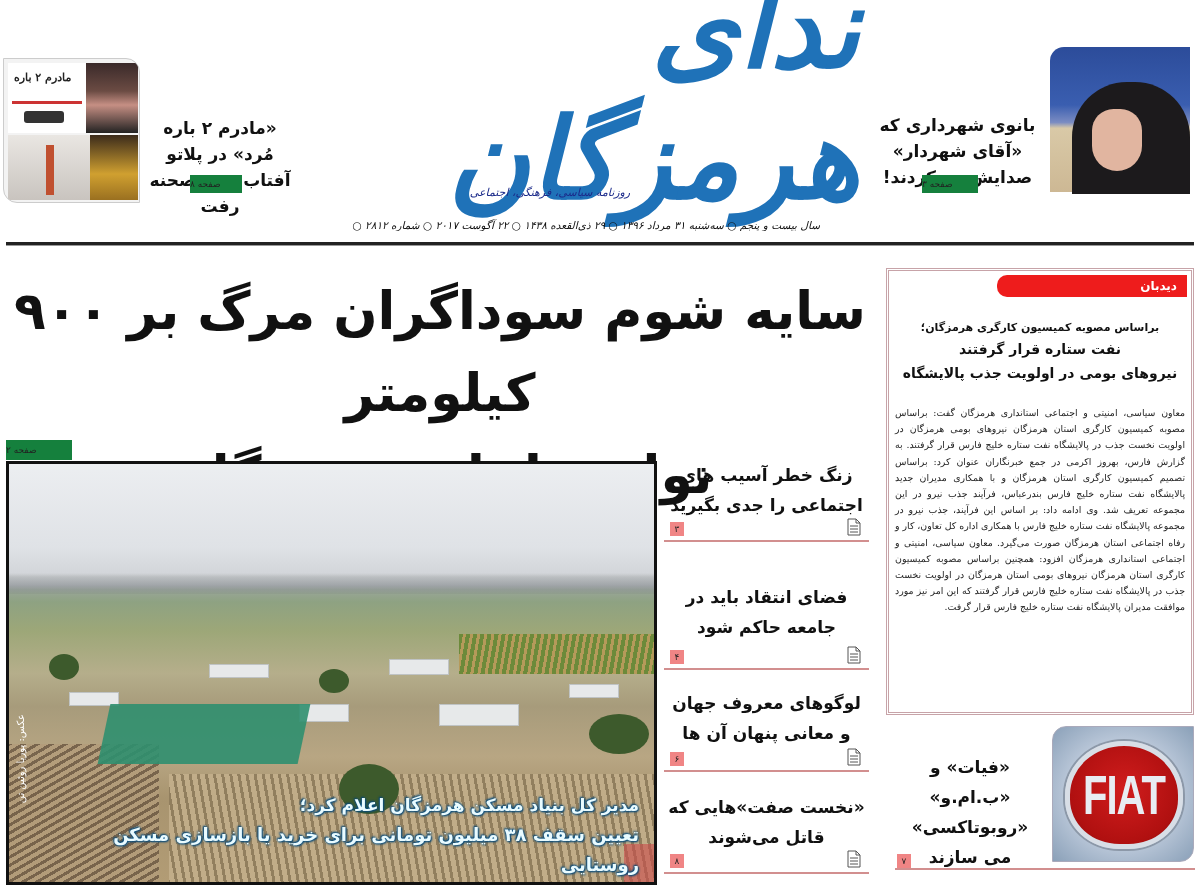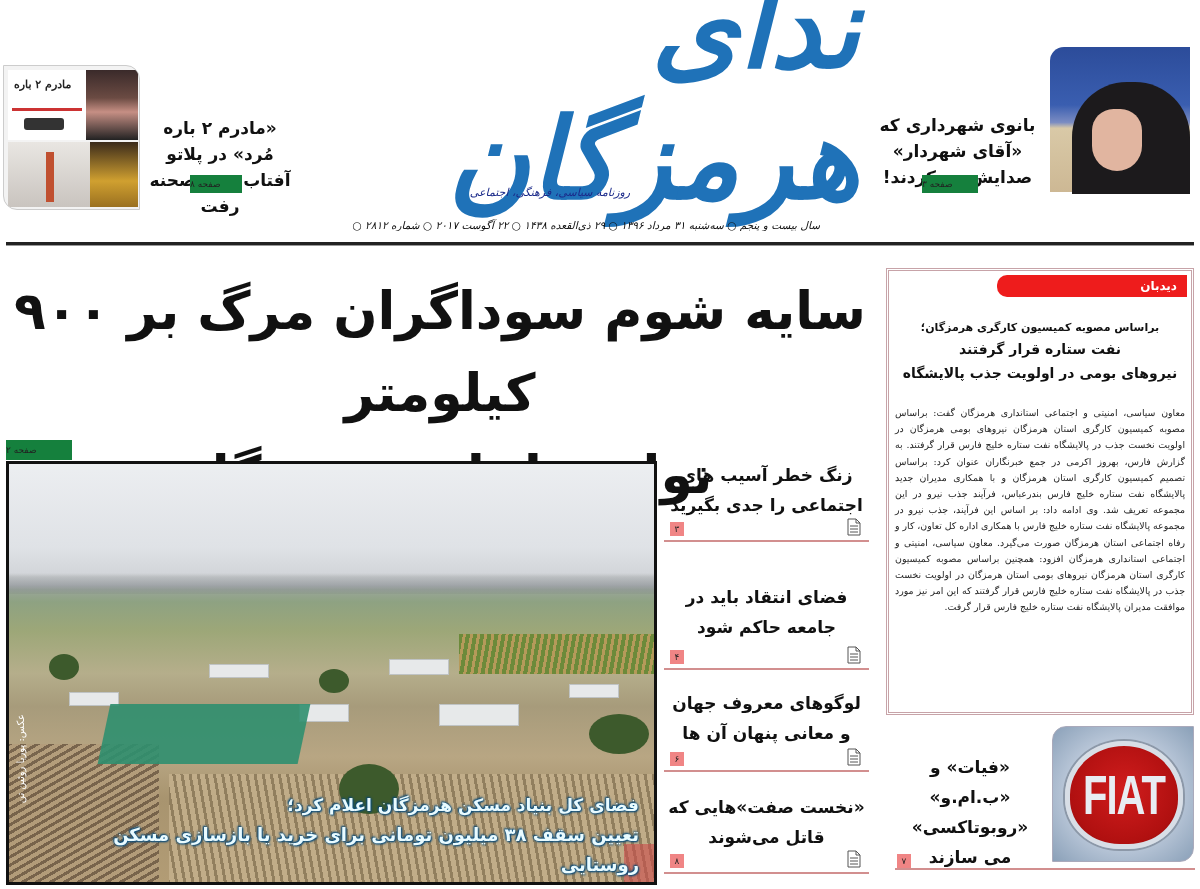--- a/index.html
+++ b/index.html
@@ -47,21 +47,21 @@
   .photo-woman .band {
     position: absolute; left: 40px; top: 43px; width: 70px; height: 30px;
     background: #7a3b3f; border-radius: 40px 40px 0 0;
   }
   .photo-woman .face {
     position: absolute; left: 42px; top: 62px; width: 50px; height: 62px;
     background: #e1b5a0; border-radius: 24px 24px 28px 28px;
   }
 
   
-  .photo-theatre { left: 3px; top: 65px; width: 137px; height: 145px; background: #f3f3f3; border-radius: 0 14px 0 14px; border:1px solid #ccc; overflow:hidden; }
+  .photo-theatre { left: 3px; top: 58px; width: 137px; height: 145px; background: #f3f3f3; border-radius: 0 14px 0 14px; border:1px solid #ccc; overflow:hidden; }
   .photo-theatre .poster { position:absolute; left:4px; top:4px; width:80px; height:70px; background:#fff; }
   .photo-theatre .poster .ptitle { position:absolute; left:6px; top:8px; font-size:11px; font-weight:bold; color:#222; font-family:"DejaVu Serif", serif; }
   .photo-theatre .poster .pline { position:absolute; left:4px; top:38px; width:70px; height:3px; background:#c33; }
   .photo-theatre .poster .pseat { position:absolute; left:16px; top:48px; width:40px; height:12px; background:#333; border-radius:3px; }
   .photo-theatre .p1 { position:absolute; left:82px; top:4px; width:52px; height:70px; background: linear-gradient(180deg,#3a2a2a,#6b4b43 40%, #c68f84 60%, #222); }
   .photo-theatre .p2 { position:absolute; left:4px; top:76px; width:82px; height:65px; background: linear-gradient(180deg,#e9e6e2,#c9c4bf); }
   .photo-theatre .p2 .fig { position:absolute; left:38px; top:10px; width:8px; height:50px; background:#c05030; }
   .photo-theatre .p3 { position:absolute; left:86px; top:76px; width:48px; height:65px; background: linear-gradient(180deg,#3b2b1b,#d0a030 60%, #9a7020); }
 
   
@@ -193,21 +193,21 @@
   <div class="bld" style="left:430px; top:240px; width:80px; height:22px;"></div>
   <div class="bld" style="left:560px; top:220px; width:50px; height:14px;"></div>
   <div class="greenhouse"></div>
   <div class="tree" style="left:310px; top:205px; width:30px; height:24px;"></div>
   <div class="tree" style="left:580px; top:250px; width:60px; height:40px;"></div>
   <div class="tree" style="left:330px; top:300px; width:60px; height:50px;"></div>
   <div class="tree" style="left:40px; top:190px; width:30px; height:26px;"></div>
   <div class="logo-mark"></div>
   <div class="credit">عکس: پوریا روئین تن</div>
   <div class="caption">
-    <div>فضای کل بنیاد مسکن هرمزگان اعلام کرد؛</div>
+    <div>مدیر کل بنیاد مسکن هرمزگان اعلام کرد؛</div>
     <div class="l2">تعیین سقف ۳۸ میلیون تومانی برای خرید یا بازسازی مسکن روستایی</div>
   </div>
 </div>
 
 <div class="abs story" style="left:664px; top:460px;">
   <div class="story-title" style="width:205px;">زنگ خطر آسیب های اجتماعی را جدی بگیرید</div>
   <div class="story-foot">
     <span class="story-num">۳</span>
     <svg class="doc-icon" viewBox="0 0 14 18">
         <path d="M1 1h8l4 4v12H1z" fill="#fff" stroke="#555"></path>

